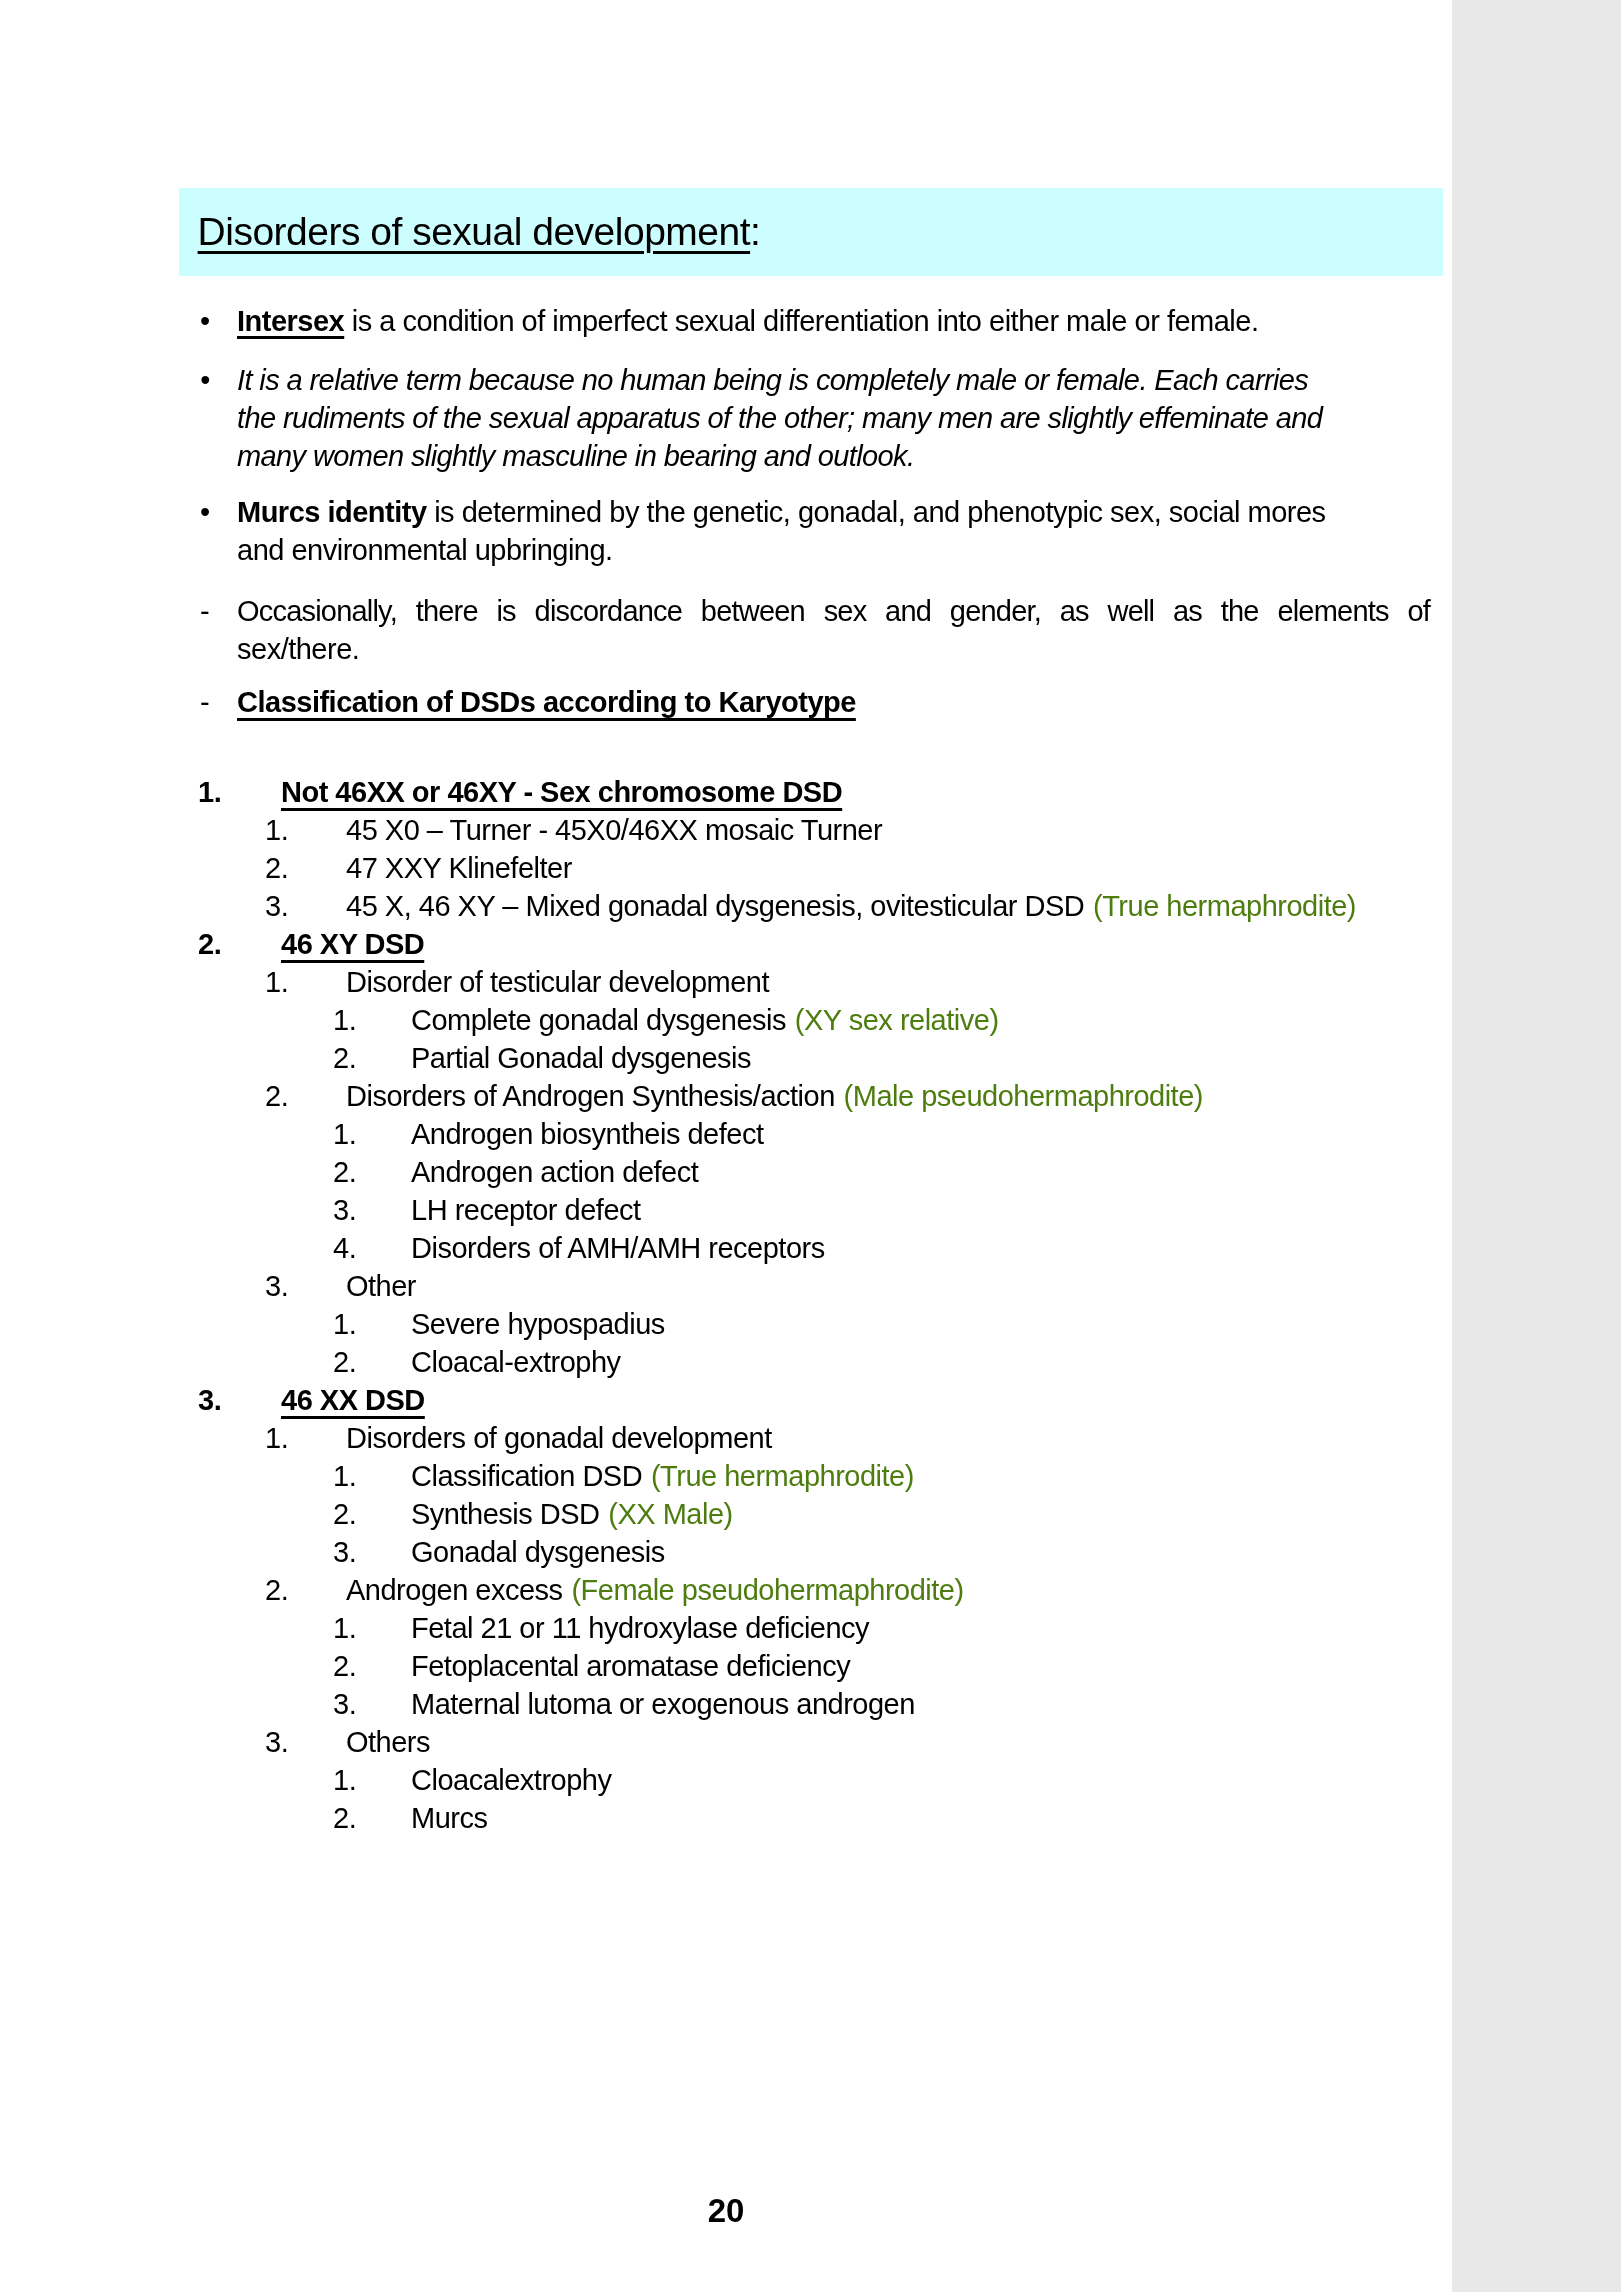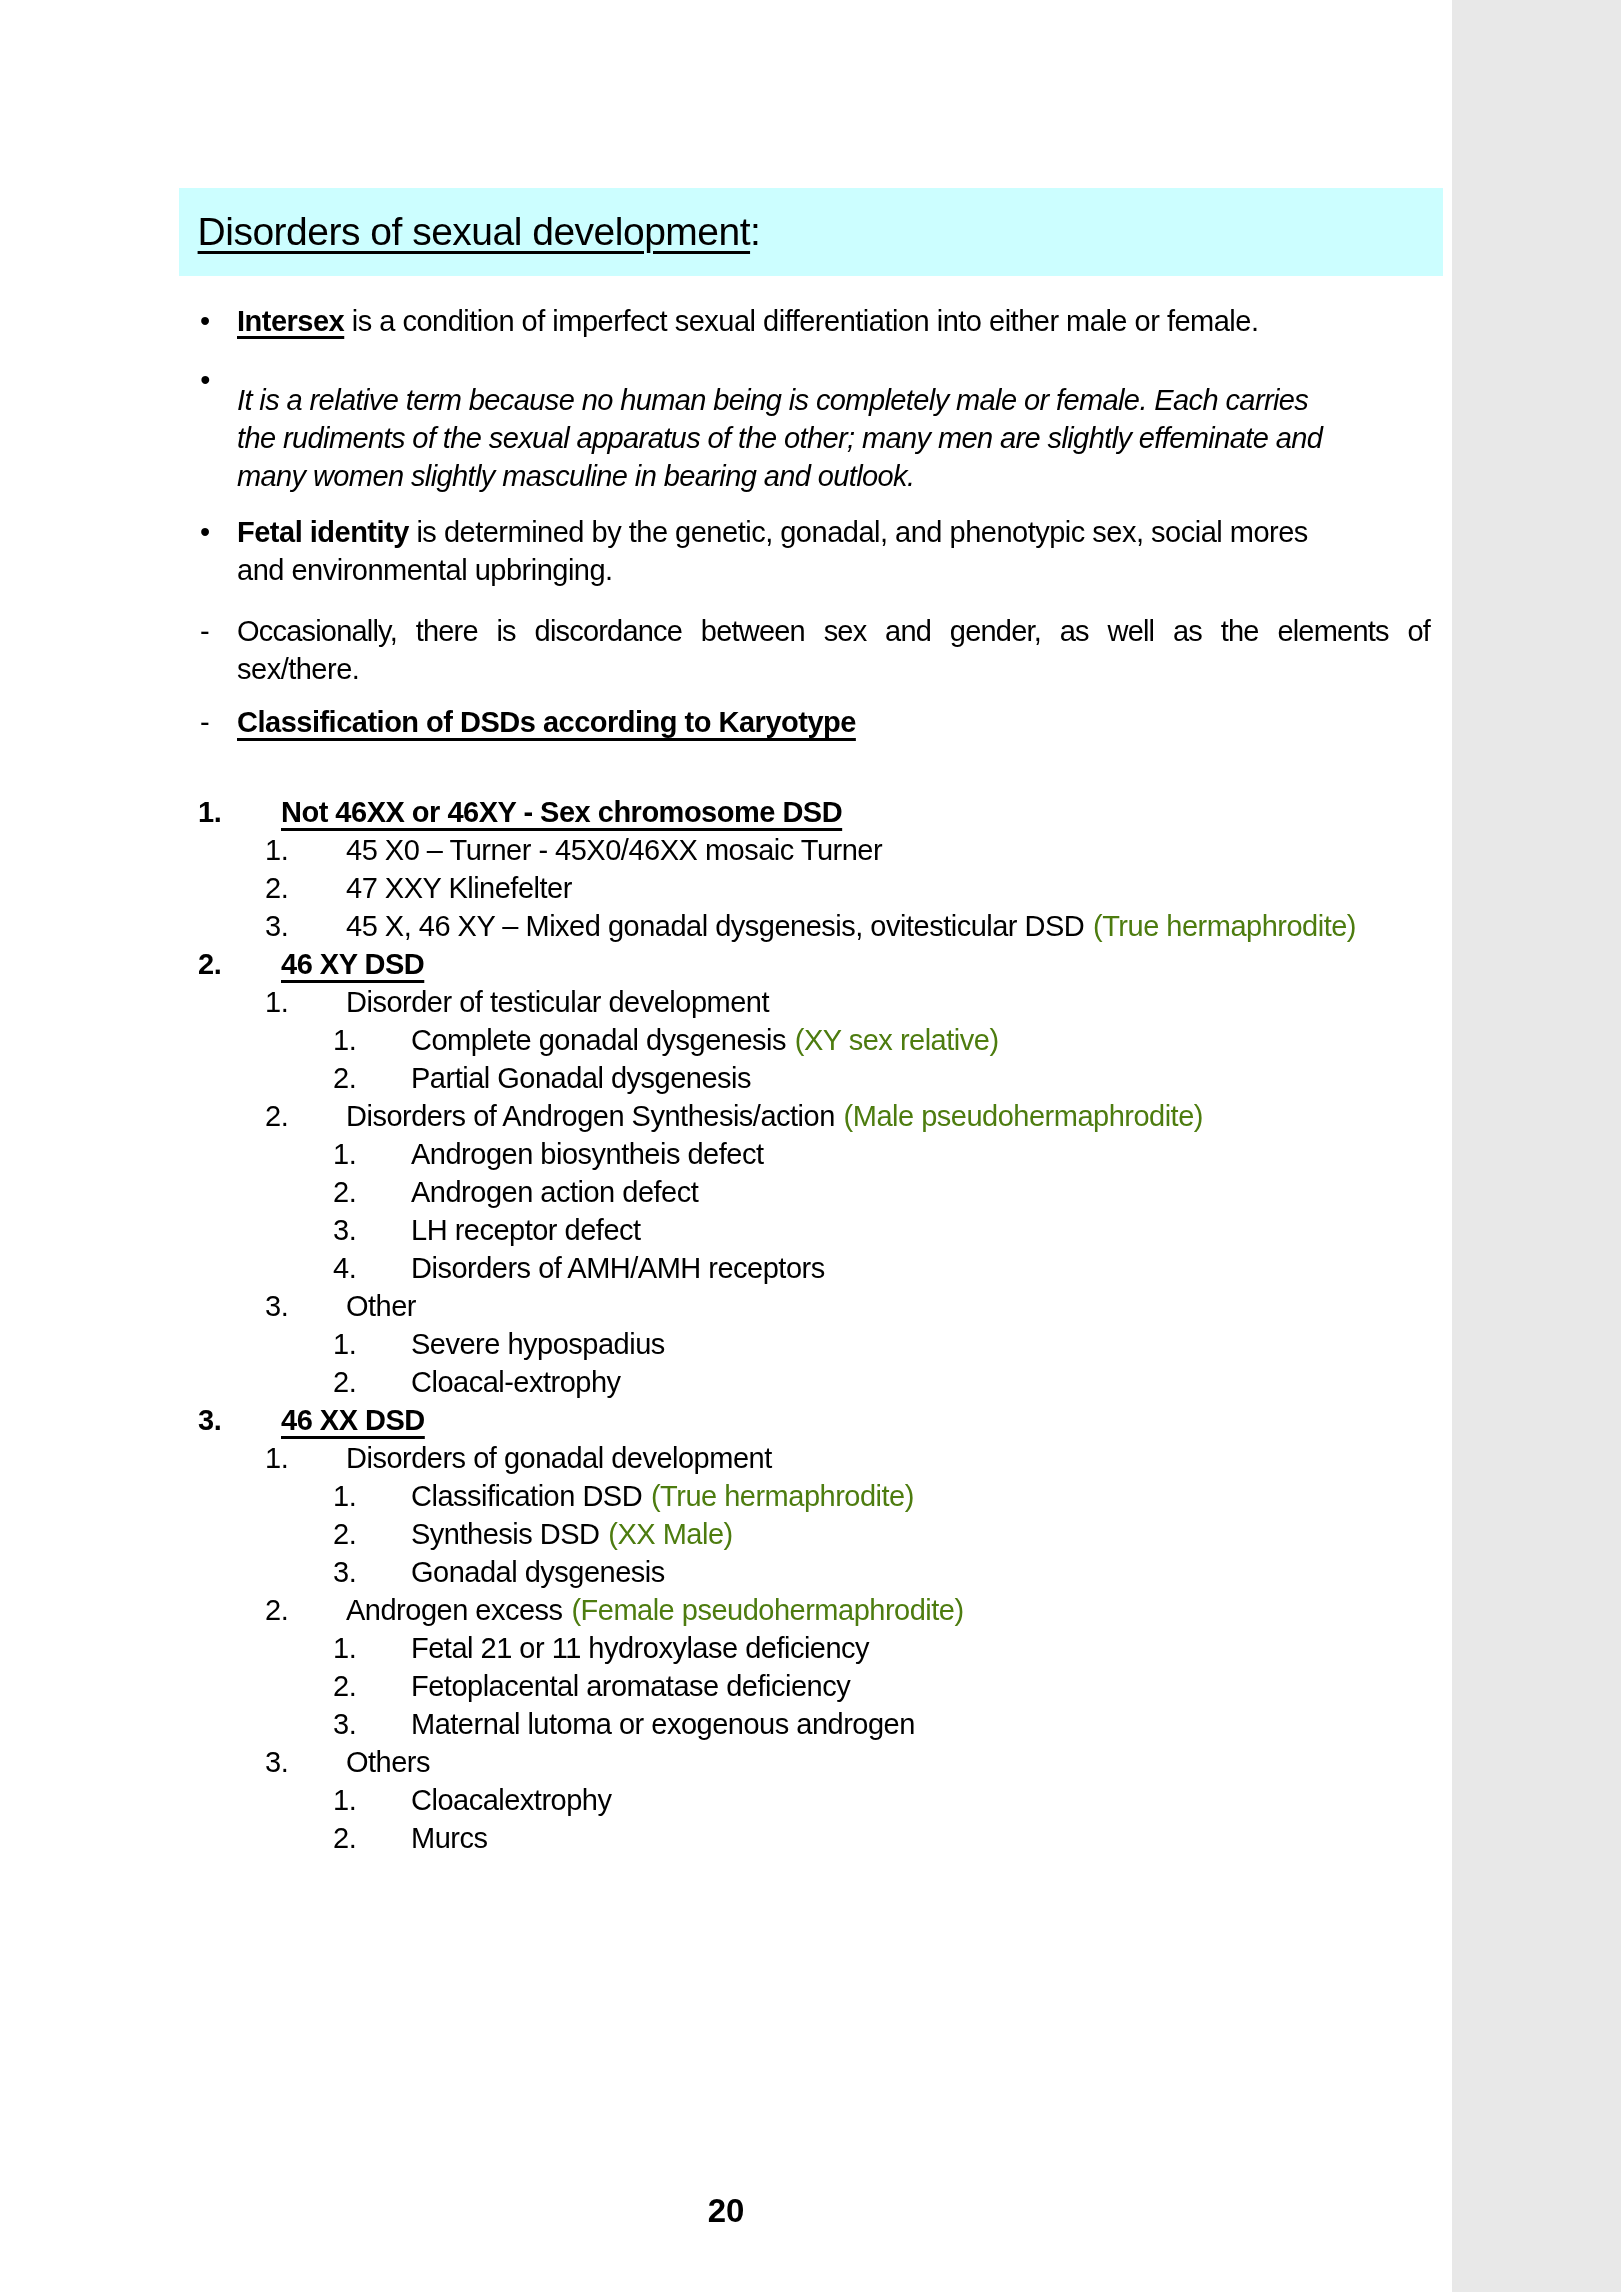--- a/index.html
+++ b/index.html
@@ -28,21 +28,21 @@
   
   .content{position:absolute;left:0;top:276px;right:0;}
   .para{
     display:flex;
     padding-left:200px;
     font-size:29px;line-height:38px;
     letter-spacing:-0.5px;
   }
   .marker{flex:none;width:37px;}
   .ptxt{flex:none;width:1193px;}
-  .pre{white-space:pre-line;margin-top:20px;}
+  .pre{white-space:pre-line;}
   .lead-ul{font-weight:bold;text-decoration:underline;text-decoration-thickness:2.5px;text-underline-offset:4.9px;}
   .lead-b{font-weight:bold;}
   .italic{font-style:italic;letter-spacing:-0.6px;}
   .jline{text-align:justify;text-align-last:justify;letter-spacing:-0.8px;}
   .bold-ul{font-weight:bold;text-decoration:underline;text-decoration-thickness:2.9px;text-underline-offset:5.9px;}
   .mt1{margin-top:25.5px;}
   .mt2{margin-top:21.6px;}
   .mt3{margin-top:17.6px;}
   .mt4{margin-top:23.5px;}
   .mt5{margin-top:14.7px;}
@@ -85,21 +85,21 @@
 
     <div class="para italic mt2">
       <span class="marker">•</span>
       <div class="ptxt pre">It is a relative term because no human being is completely male or female. Each carries
 the rudiments of the sexual apparatus of the other; many men are slightly effeminate and
 many women slightly masculine in bearing and outlook.</div>
     </div>
 
     <div class="para mt3">
       <span class="marker">•</span>
-      <div class="ptxt"><span class="lead-b">Fetal identity</span><span class="pre"> is determined by the genetic, gonadal, and phenotypic sex, social mores
+      <div class="ptxt"><span class="lead-b">Murcs identity</span><span class="pre"> is determined by the genetic, gonadal, and phenotypic sex, social mores
 and environmental upbringing.</span></div>
     </div>
 
     <div class="para mt4">
       <span class="marker">-</span>
       <div class="ptxt">
         <div class="jline">Occasionally, there is discordance between sex and gender, as well as the elements of</div>
         <div>sex/there.</div>
       </div>
     </div>

